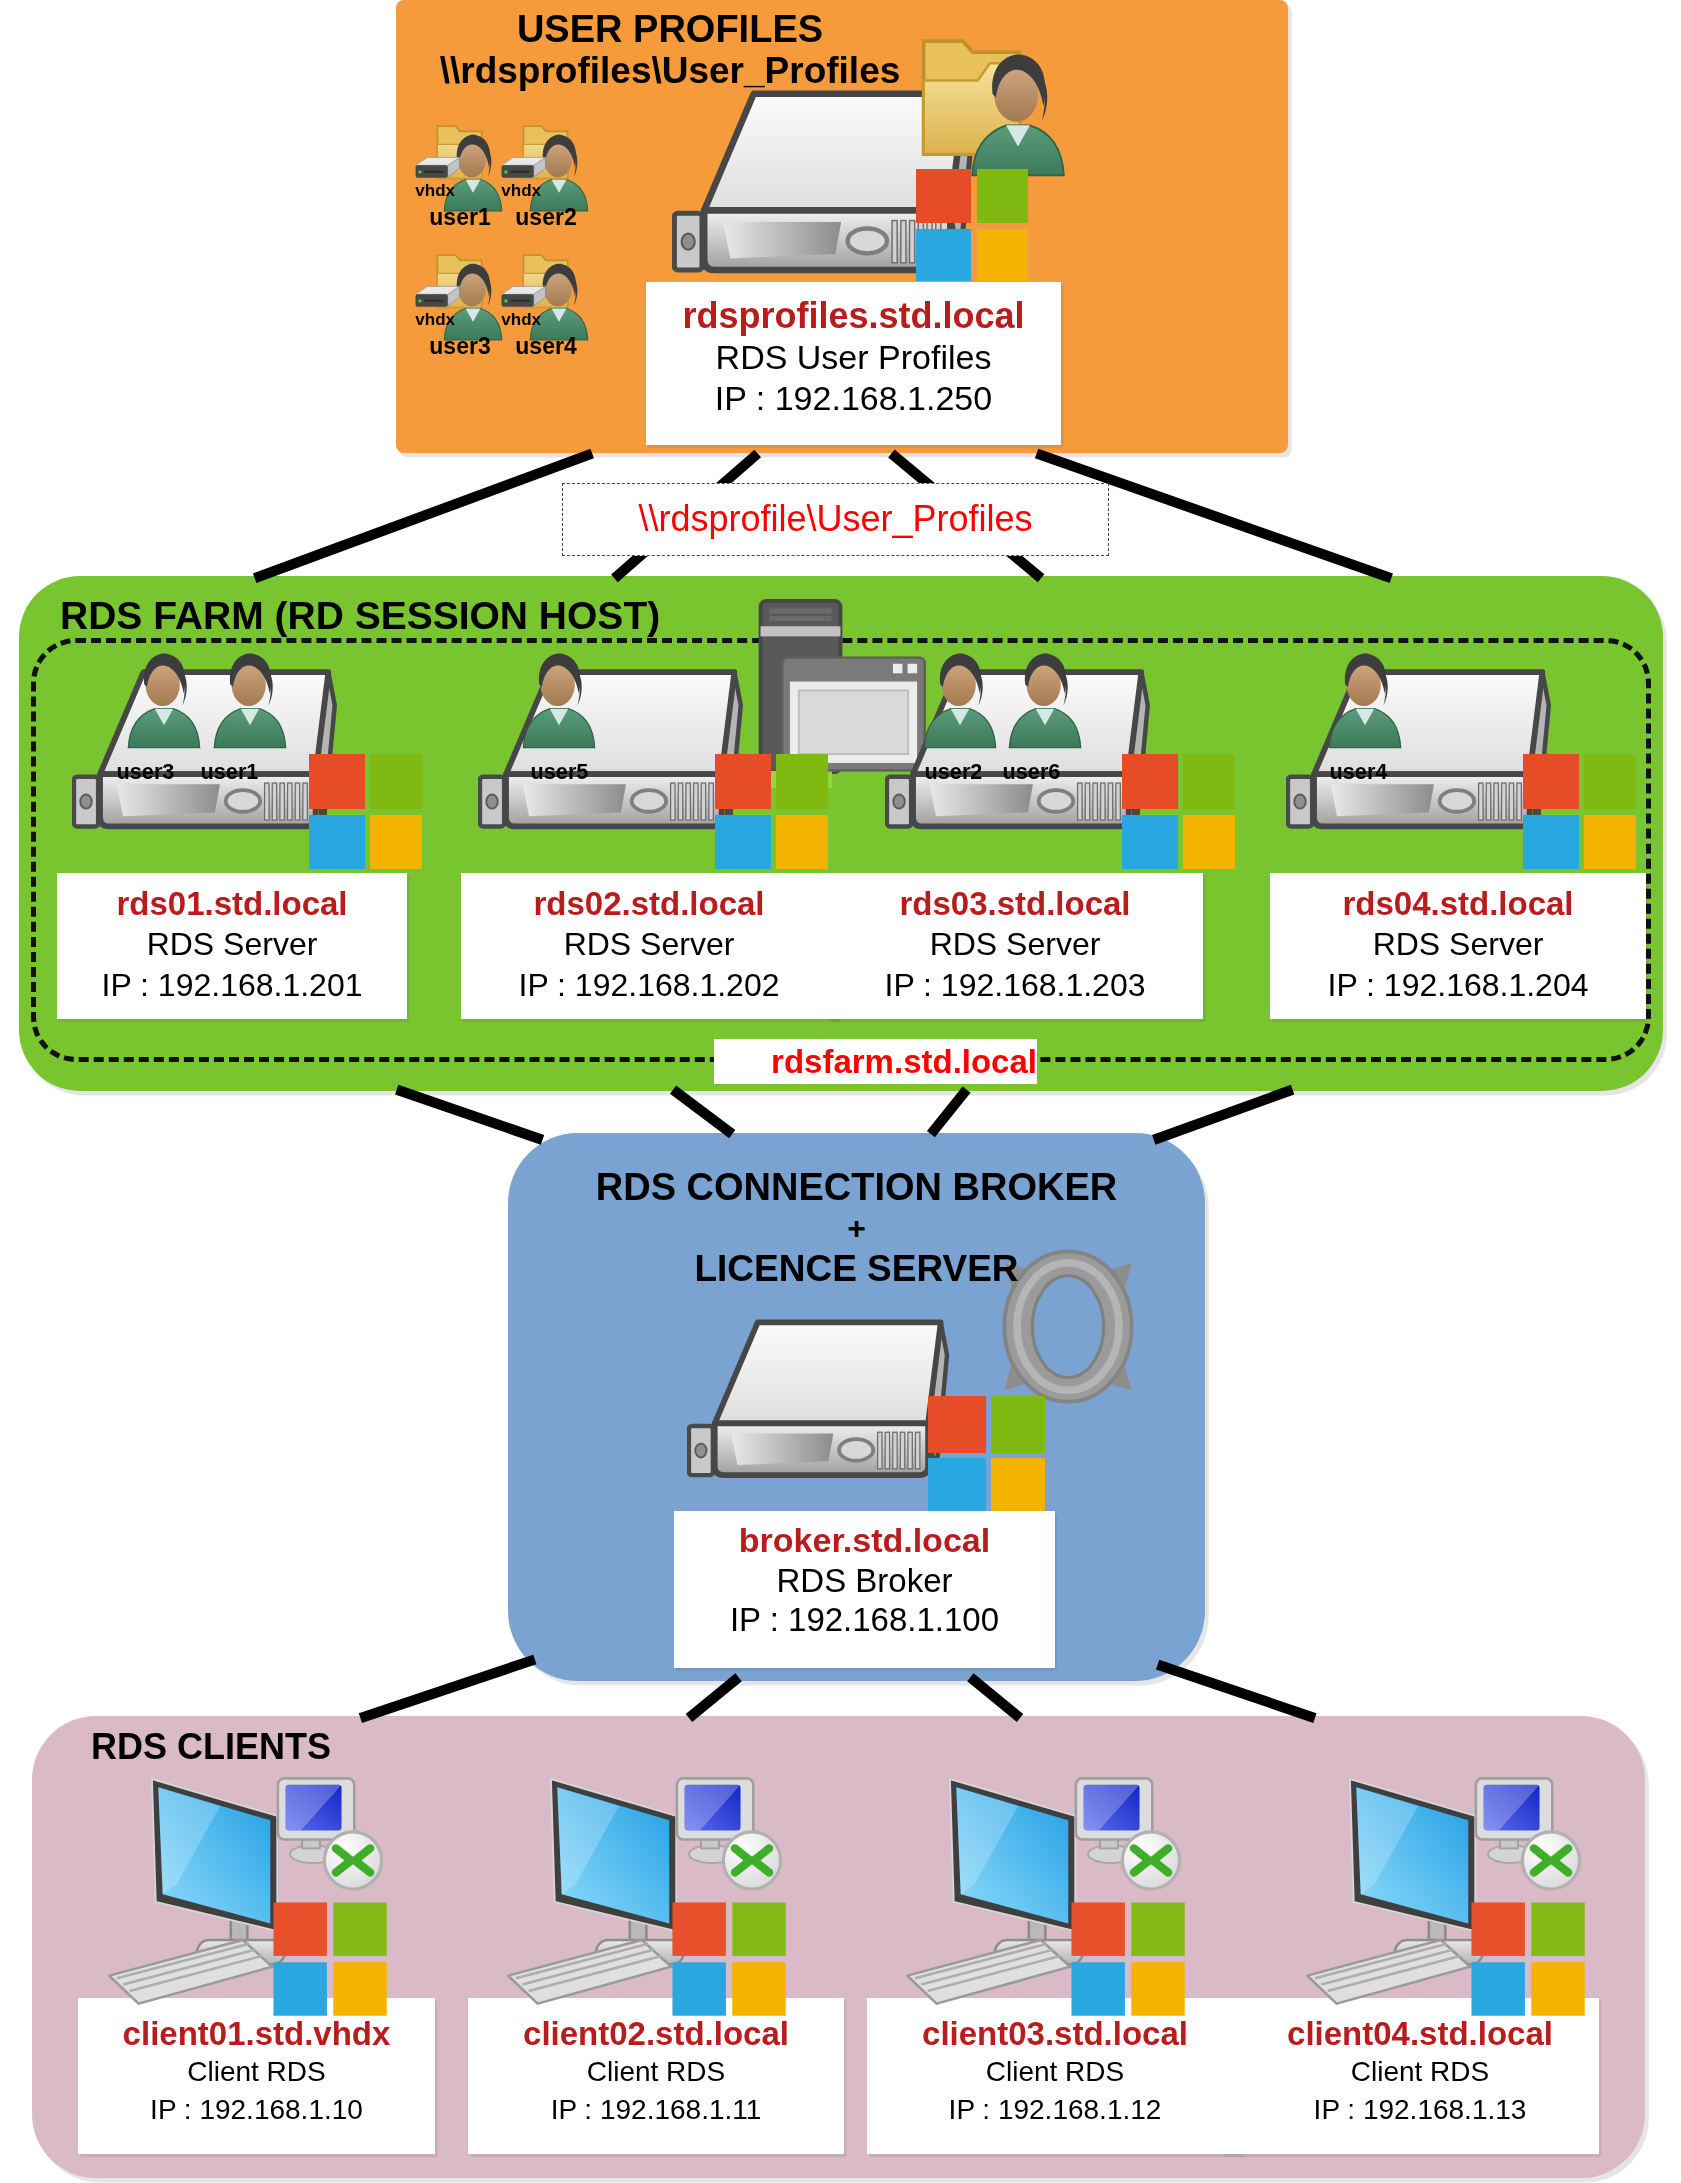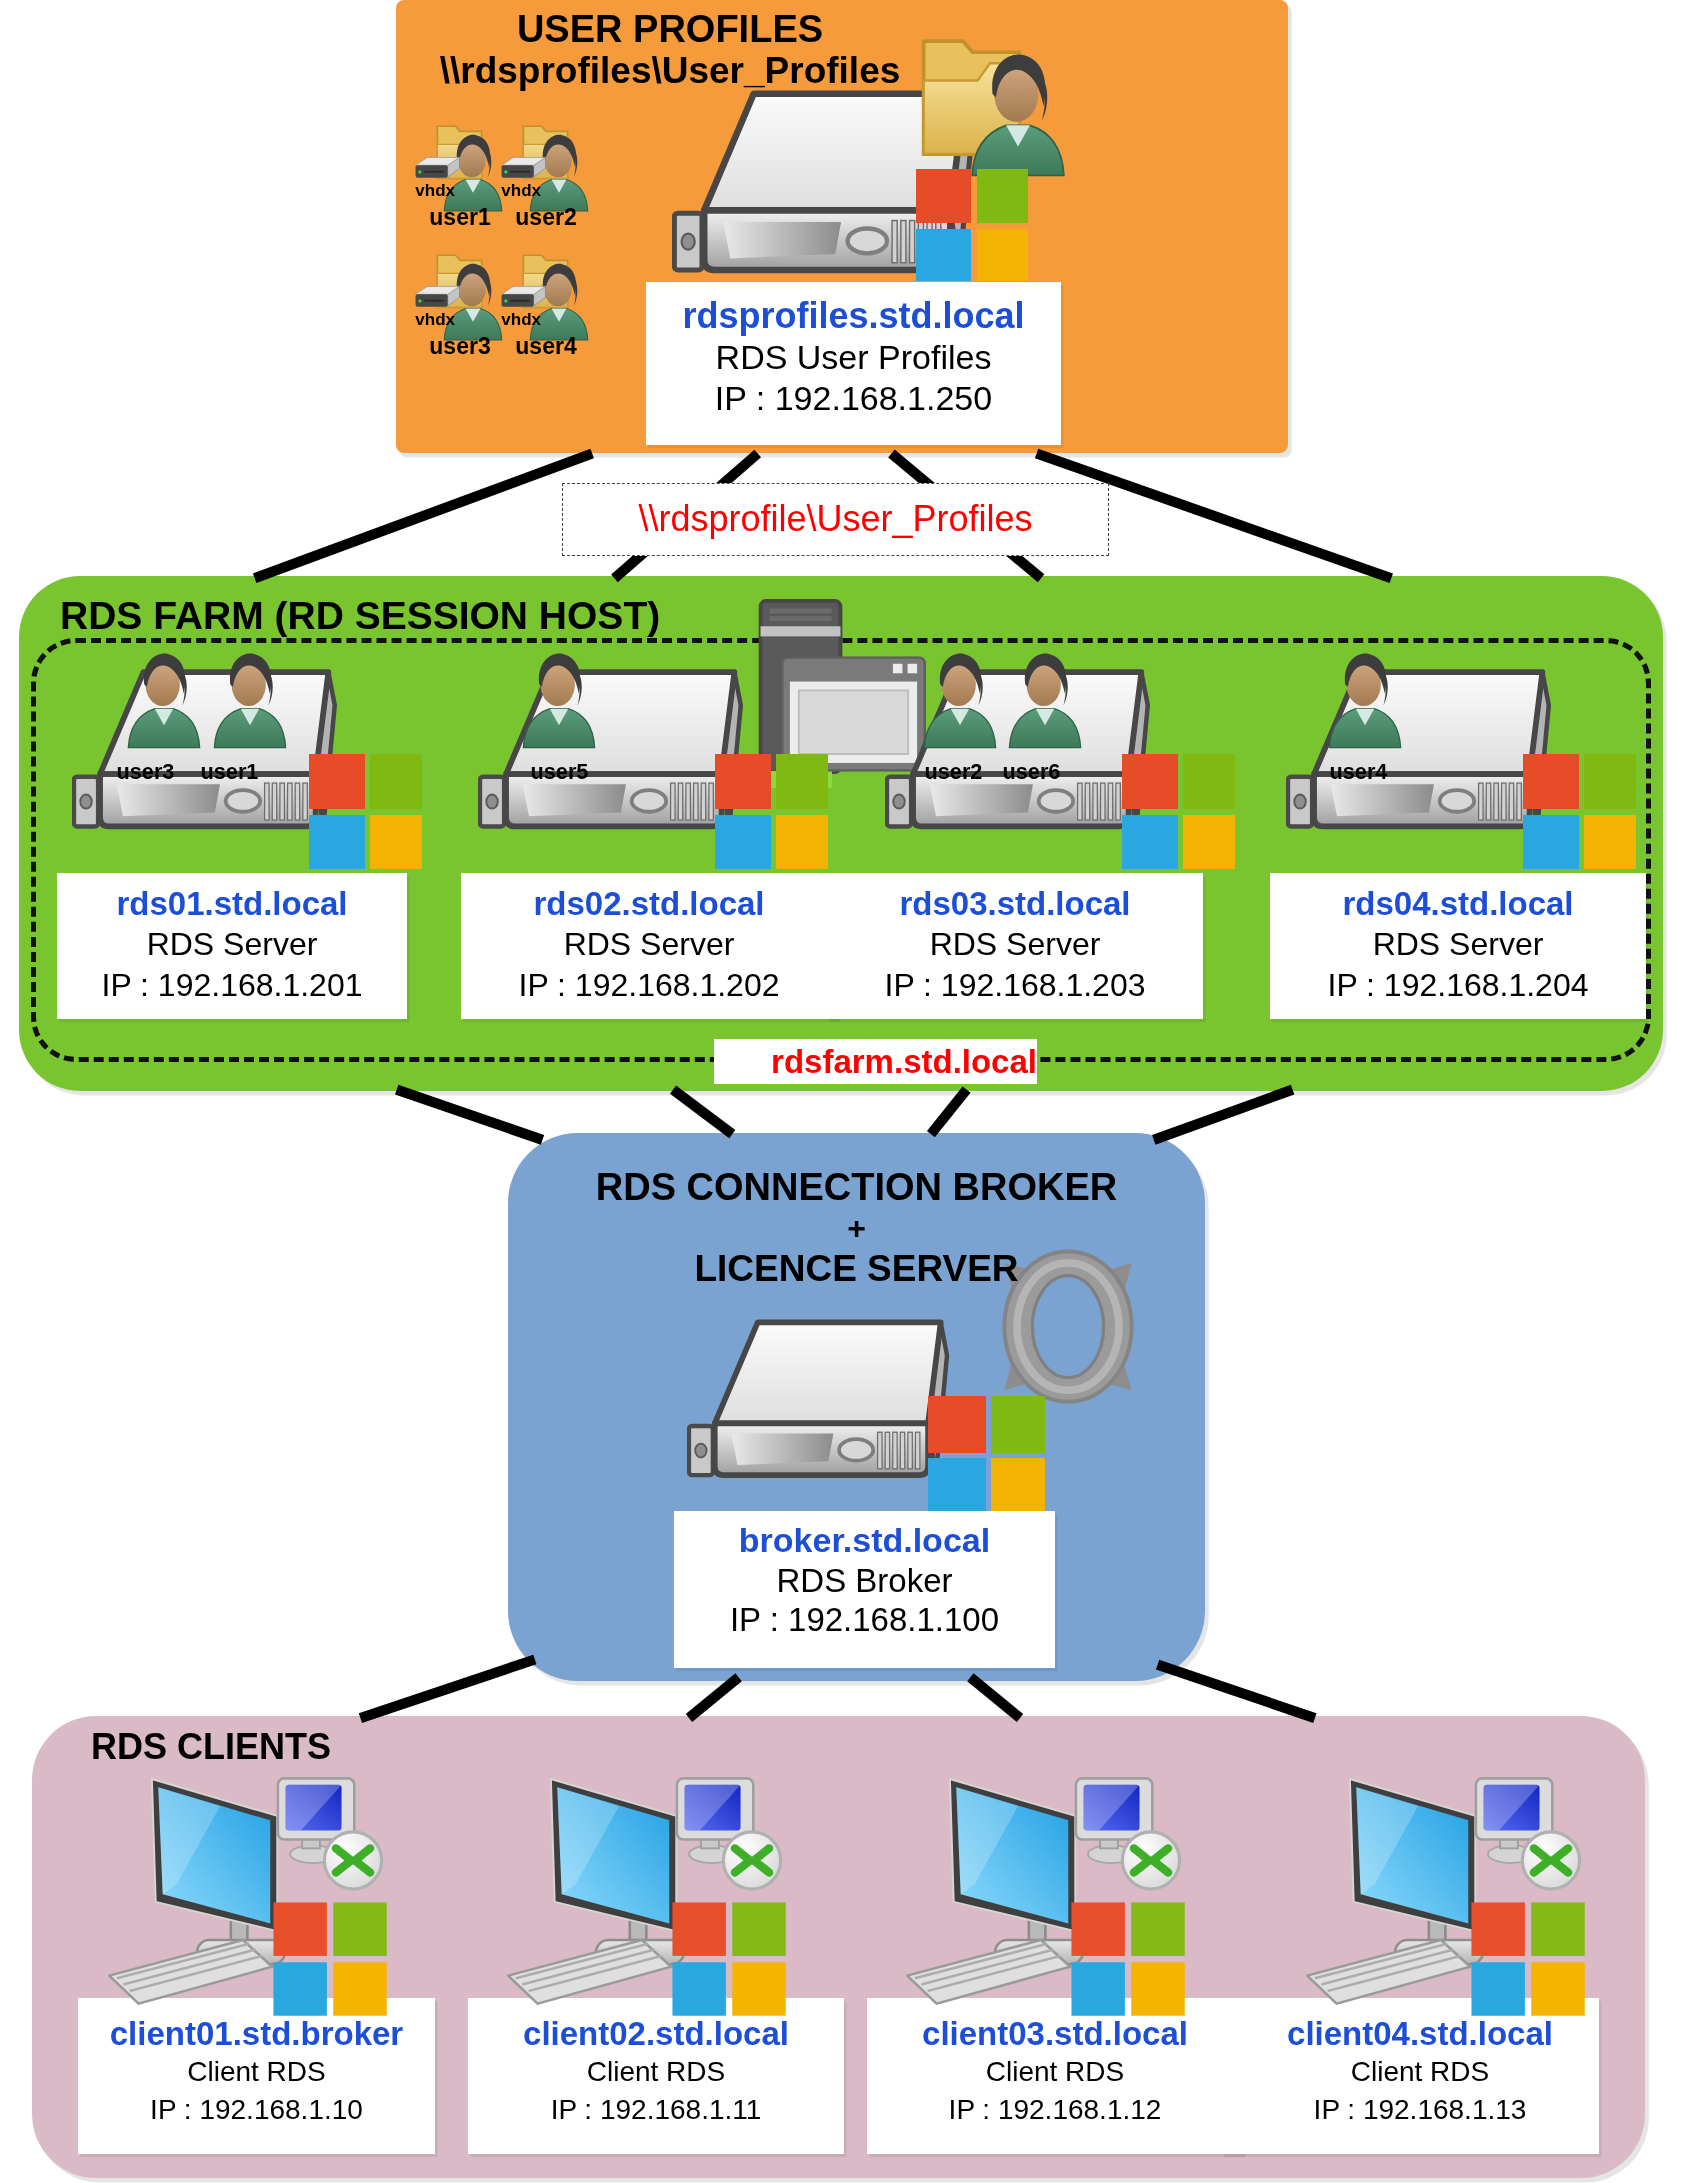--- a/index.html
+++ b/index.html
@@ -1,21 +1,21 @@
 <!DOCTYPE html>
 <html style="font-size:10.2px"><head>
 <meta charset="utf-8">
 <style>
   html,body{margin:0;padding:0;background:#fff;}
   #canvas{position:relative;width:1681px;height:2183px;background:#fff;overflow:hidden;
           font-family:"Liberation Sans",sans-serif;color:#000;}
   .abs{position:absolute;}
   .panel{position:absolute;box-shadow:3.8px 4.5px 0 rgba(0,0,0,0.10);}
   .wlabel{position:absolute;background:#fff;text-align:center;box-shadow:2.5px 3.2px 0 rgba(0,0,0,0.07);}
-  .host{color:#1d4ed8;font-weight:bold;}
+  .host{color:#b91c1c;font-weight:bold;}
   
   #box-profiles{left:396px;top:0;width:892px;height:453px;border-radius:8px;background:#f59b3c;}
   .op-title{position:absolute;left:0;top:7.6px;width:548px;text-align:center;font-weight:bold;line-height:42px;}
   .op-title .l1{font-size:38px;}
   .op-title .l2{font-size:37px;}
   .ucell{position:absolute;width:92px;height:131px;}
   .ucell .fold{position:absolute;left:20.4px;top:11.5px;width:51px;height:87px;}
   .ucell .pers{position:absolute;left:27px;top:37px;width:64px;height:82px;}
   .ucell .disk{position:absolute;left:0;top:60px;width:47px;height:28px;}
   .ucell .vhdx{position:absolute;left:1.3px;top:87px;font-size:17px;font-weight:bold;}
@@ -430,21 +430,21 @@
         <use href="#sym-client"></use>
       </svg>
     <svg class="cli-icon" style="left:874px;" viewBox="0 0 440 380" width="280" height="242">
         <use href="#sym-client"></use>
       </svg>
     <svg class="cli-icon" style="left:1274px;" viewBox="0 0 440 380" width="280" height="242">
         <use href="#sym-client"></use>
       </svg>
 
     <div class="wlabel cli-lbl" style="left:46px;width:357px;">
-      <div class="host">client01.std.broker</div>
+      <div class="host">client01.std.vhdx</div>
       <div class="rl">Client RDS</div>
       <div class="rl">IP : 192.168.1.10</div>
     </div>
     <div class="wlabel cli-lbl" style="left:436px;width:376px;">
       <div class="host">client02.std.local</div>
       <div class="rl">Client RDS</div>
       <div class="rl">IP : 192.168.1.11</div>
     </div>
     <div class="wlabel cli-lbl" style="left:835px;width:376px;">
       <div class="host">client03.std.local</div>

